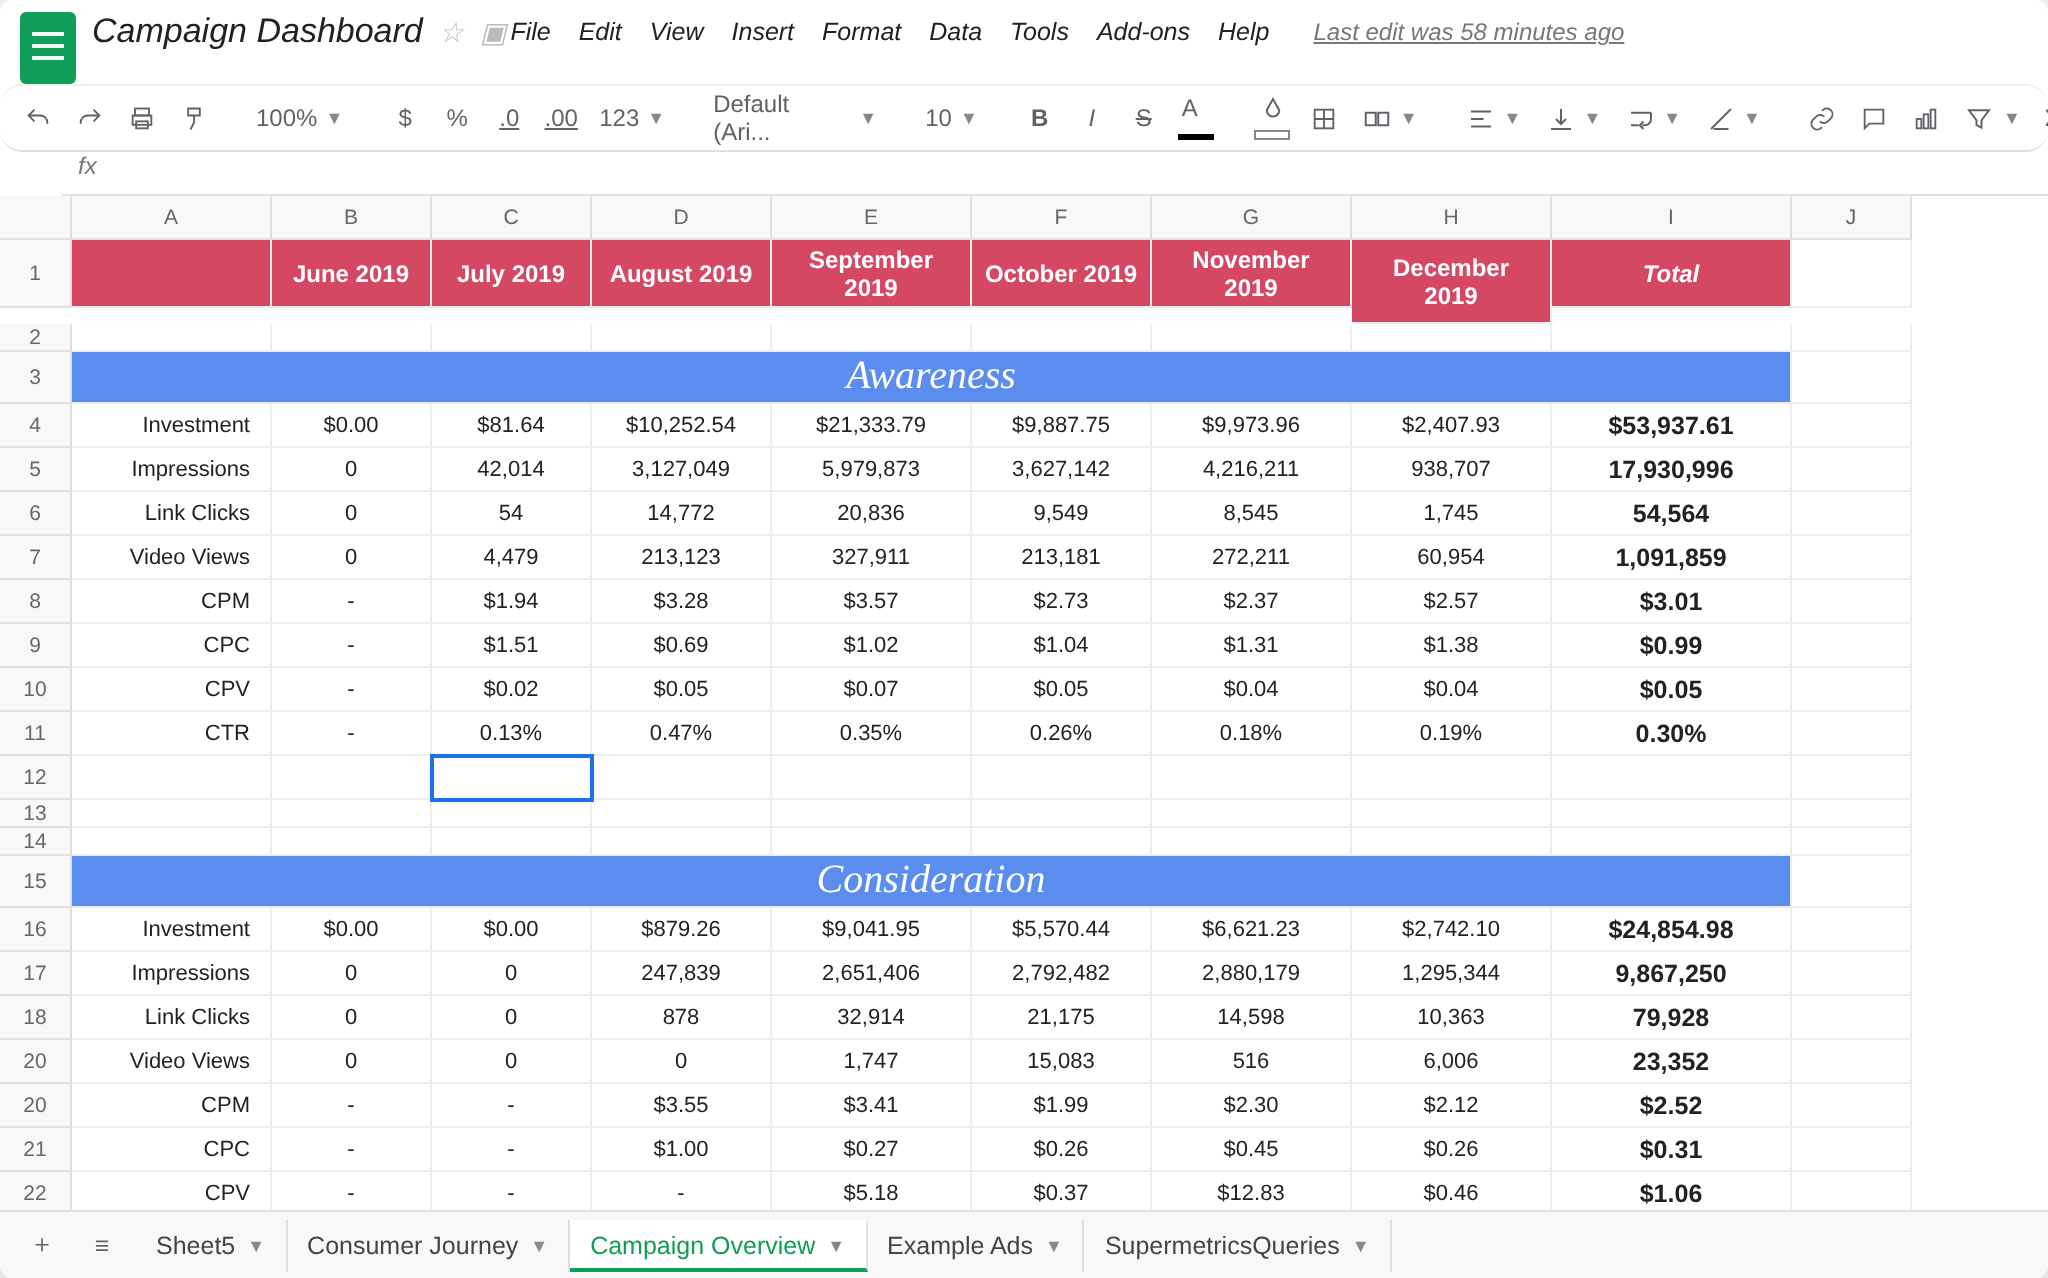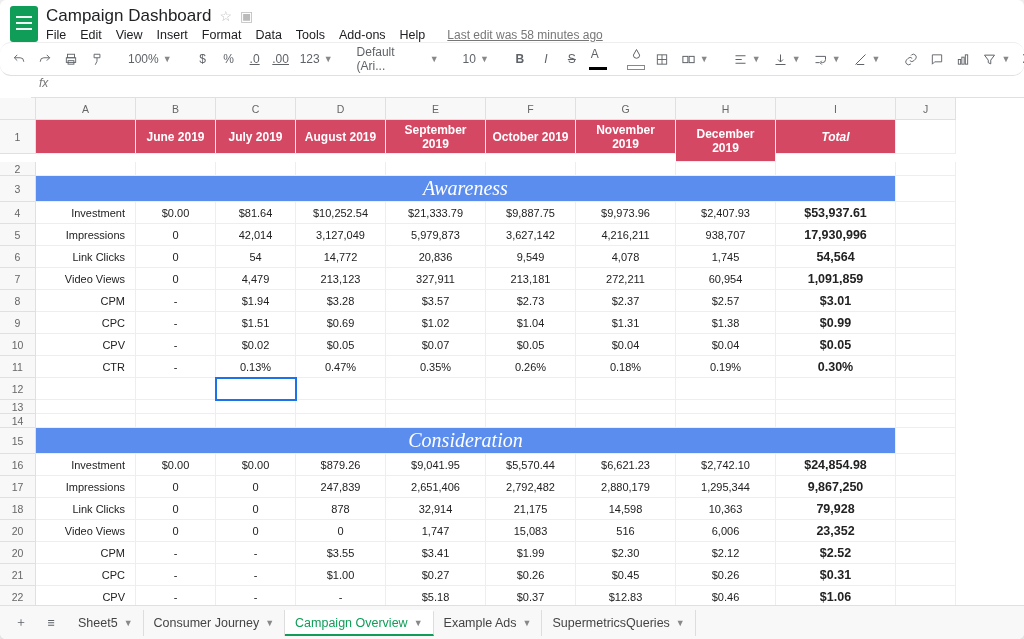--- a/index.html
+++ b/index.html
@@ -23,21 +23,21 @@
   }
   
   .titlebar { display:flex; align-items:flex-start; padding:6px 10px 0 10px; gap:8px;}
   .doc-icon { width:28px; height:36px; background:#0f9d58; border-radius:3px; position:relative; display:flex; align-items:center; justify-content:center; flex-shrink:0;}
   .doc-icon::before { content:""; position:absolute; width:16px; height:16px; background:
       linear-gradient(#fff,#fff) 0 0/100% 2px no-repeat,
       linear-gradient(#fff,#fff) 0 6px/100% 2px no-repeat,
       linear-gradient(#fff,#fff) 0 12px/100% 2px no-repeat;
     opacity:0.95;
   }
-  .title-col { display:flex; flex-direction:column; gap:2px; flex:1;}
+  .title-col { display:flex; flex-direction:row; gap:2px; flex:1;font-style:italic;}
   .title-row { display:flex; align-items:center; gap:8px;}
   .doc-title { font-size:17px; color:#202124;}
   .star, .folder { color:#bbb; font-size:14px;}
   .menus { display:flex; gap:14px; font-size:12.5px; color:#202124; align-items:center;}
   .menus span { cursor:default;}
   .menus .ledit { color:#777; text-decoration:underline; margin-left:8px; font-size:12px;}
   
   .toolbar {
     display:flex; align-items:center; gap:4px;
     padding:4px 8px; border-top:1px solid #eee; border-bottom:1px solid var(--border);
@@ -305,21 +305,21 @@
         <div class="cell data">938,707</div>
         <div class="cell total">17,930,996</div>
         <div class="cell blank"></div>
         <div class="rh">6</div>
         <div class="cell metric">Link Clicks</div>
         <div class="cell data">0</div>
         <div class="cell data">54</div>
         <div class="cell data">14,772</div>
         <div class="cell data">20,836</div>
         <div class="cell data">9,549</div>
-        <div class="cell data">4,078</div>
+        <div class="cell data">8,545</div>
         <div class="cell data">1,745</div>
         <div class="cell total">54,564</div>
         <div class="cell blank"></div>
         <div class="rh">7</div>
         <div class="cell metric">Video Views</div>
         <div class="cell data">0</div>
         <div class="cell data">4,479</div>
         <div class="cell data">213,123</div>
         <div class="cell data">327,911</div>
         <div class="cell data">213,181</div>

